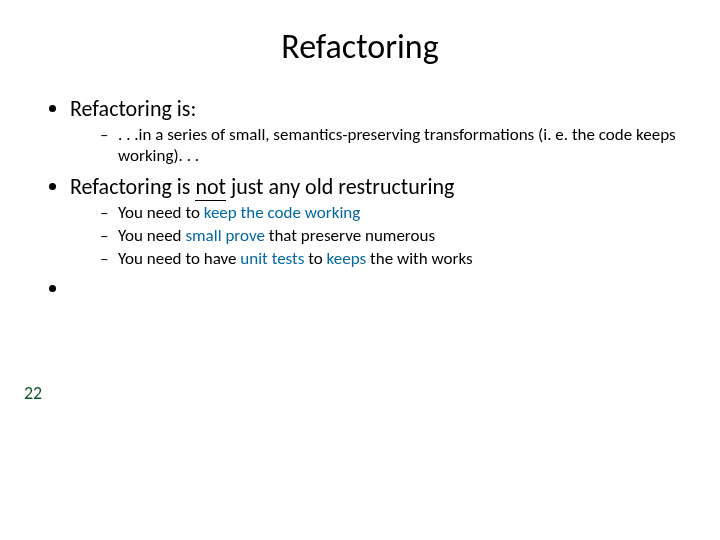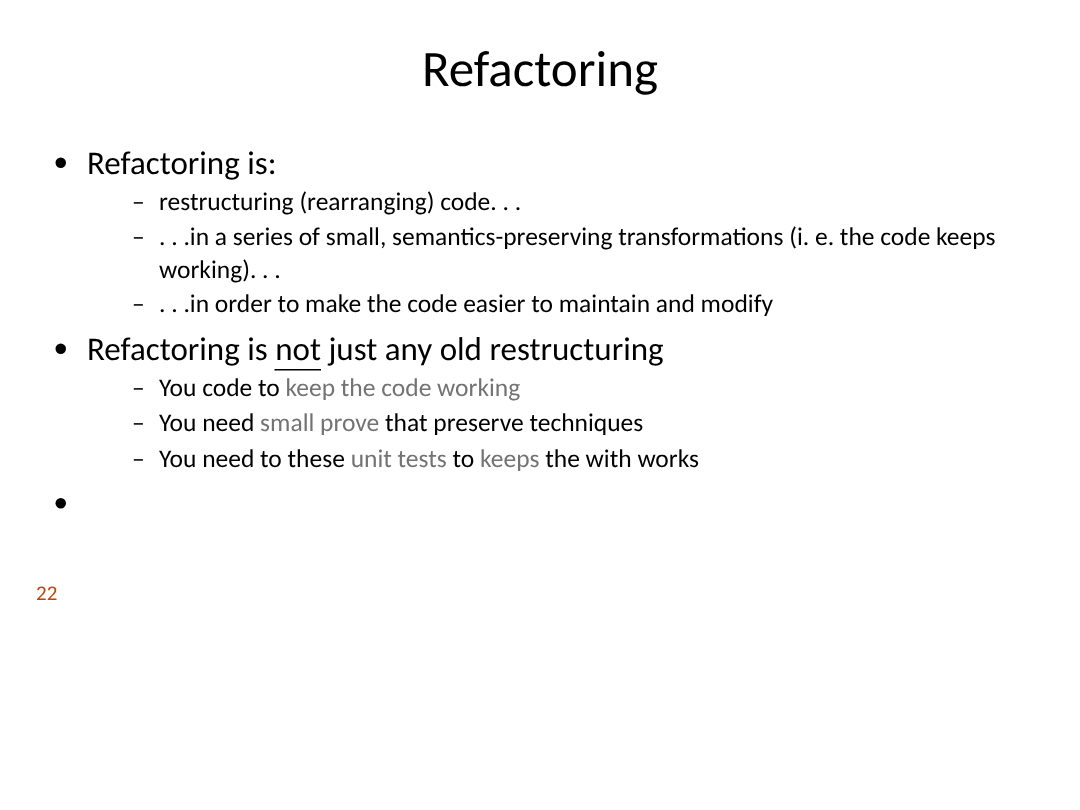--- a/index.html
+++ b/index.html
@@ -19,21 +19,21 @@
     padding: 20px 30px 20px 30px;
     position: relative;
   }
   .title {
     text-align: center;
     font-size: 34px;
     font-weight: 400;
     margin: 6px 0 28px 0;
   }
   ul.lvl1 {
-    margin: 0;
+    margin: 12px;
     padding: 0 0 0 28px;
     list-style: disc;
     font-size: 22px;
   }
   ul.lvl1 > li {
     margin: 4px 0 6px 0;
   }
   ul.lvl2 {
     margin: 2px 0 4px 0;
     padding: 0 0 0 30px;
@@ -45,61 +45,59 @@
     position: relative;
     margin: 2px 0;
     padding-left: 18px;
   }
   ul.lvl2 > li::before {
     content: "–";
     position: absolute;
     left: 0;
     top: 0;
   }
-  .red { color: #737373; }
+  .red { color: #0369a1; }
   .notunder { border-bottom: 1.5px solid #000; }
   .pagenum {
     position: absolute;
     left: 24px;
     bottom: 16px;
-    font-size: 14px;
-    color: #c2410c;
+    font-size: 18px;
+    color: #14532d;
   }
   
   span[data-bind] { }
 </style>
 </head>
 <body>
 
 <div class="slide">
 
   <div class="title" data-bind="title">Refactoring</div>
 
   <ul class="lvl1">
 
     <li>
       <span data-bind="bullets.b1.heading">Refactoring is:</span>
       <ul class="lvl2">
-        <li data-bind="bullets.b1.s1">restructuring (rearranging) code. . .</li>
         <li data-bind="bullets.b1.s2">. . .in a series of small, semantics-preserving transformations (i. e. the code keeps working). . .</li>
-        <li data-bind="bullets.b1.s3">. . .in order to make the code easier to maintain and modify</li>
       </ul>
     </li>
 
     <li>
       <span data-bind="bullets.b2.heading_pre">Refactoring is </span><span class="notunder" data-bind="bullets.b2.heading_not">not</span><span data-bind="bullets.b2.heading_post"> just any old restructuring</span>
       <ul class="lvl2">
         <li>
-          <span data-bind="bullets.b2.s1_pre">You code to </span><span class="red" data-bind="bullets.b2.s1_em">keep the code working</span>
+          <span data-bind="bullets.b2.s1_pre">You need to </span><span class="red" data-bind="bullets.b2.s1_em">keep the code working</span>
         </li>
         <li>
-          <span data-bind="bullets.b2.s2_pre">You need </span><span class="red" data-bind="bullets.b2.s2_em">small prove</span><span data-bind="bullets.b2.s2_post"> that preserve techniques</span>
+          <span data-bind="bullets.b2.s2_pre">You need </span><span class="red" data-bind="bullets.b2.s2_em">small prove</span><span data-bind="bullets.b2.s2_post"> that preserve numerous</span>
         </li>
         <li>
-          <span data-bind="bullets.b2.s3_pre">You need to these </span><span class="red" data-bind="bullets.b2.s3_em">unit tests</span><span data-bind="bullets.b2.s3_post"> to </span><span class="red" data-bind="bullets.b2.s3_em2">keeps</span><span data-bind="bullets.b2.s3_post2"> the with works</span>
+          <span data-bind="bullets.b2.s3_pre">You need to have </span><span class="red" data-bind="bullets.b2.s3_em">unit tests</span><span data-bind="bullets.b2.s3_post"> to </span><span class="red" data-bind="bullets.b2.s3_em2">keeps</span><span data-bind="bullets.b2.s3_post2"> the with works</span>
         </li>
       </ul>
     </li>
 
     <li>
     </li>
 
   </ul>
 
   <div class="pagenum" data-bind="page_number">22</div>

